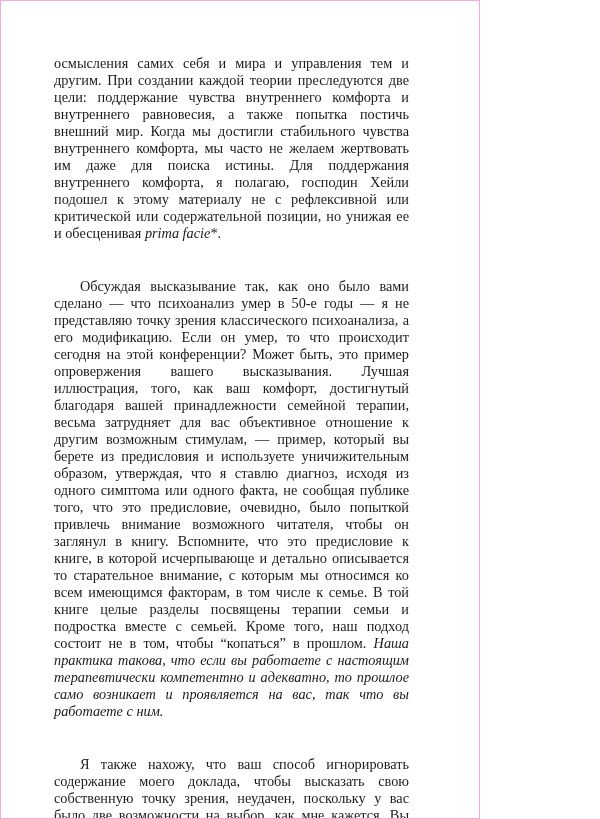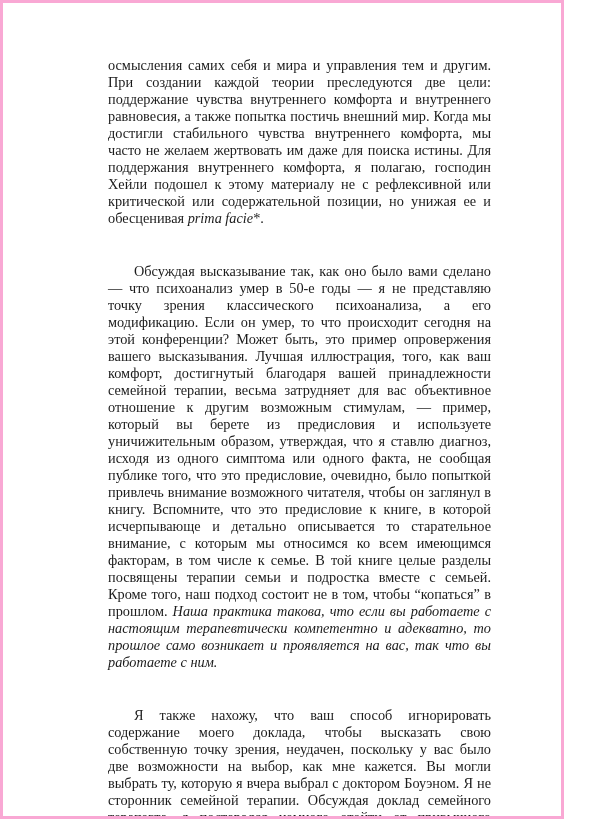--- a/index.html
+++ b/index.html
@@ -5,25 +5,25 @@
   * { margin: 0; padding: 0; box-sizing: border-box; }
   html, body { background: #ffffff; }
   body {
     width: 600px;
     height: 819px;
     font-family: "Liberation Serif", serif;
     color: #1b1b1b;
     overflow: hidden;
   }
   .page {
-    width: 564px;
+    width: 480px;
     height: 819px;
     background: #ffffff;
-    border: 3px solid #f9a8d4;
-    padding: 54px 70px 40px 105px;
+    border: 1px solid #f9a8d4;
+    padding: 54px 70px 40px 53px;
     display: flex;
     flex-direction: column;
     overflow: hidden;
   }
   .text-block {
     font-size: 14.3px;
     line-height: 17px;
     text-align: justify;
     hyphens: auto;
     -webkit-hyphens: auto;

